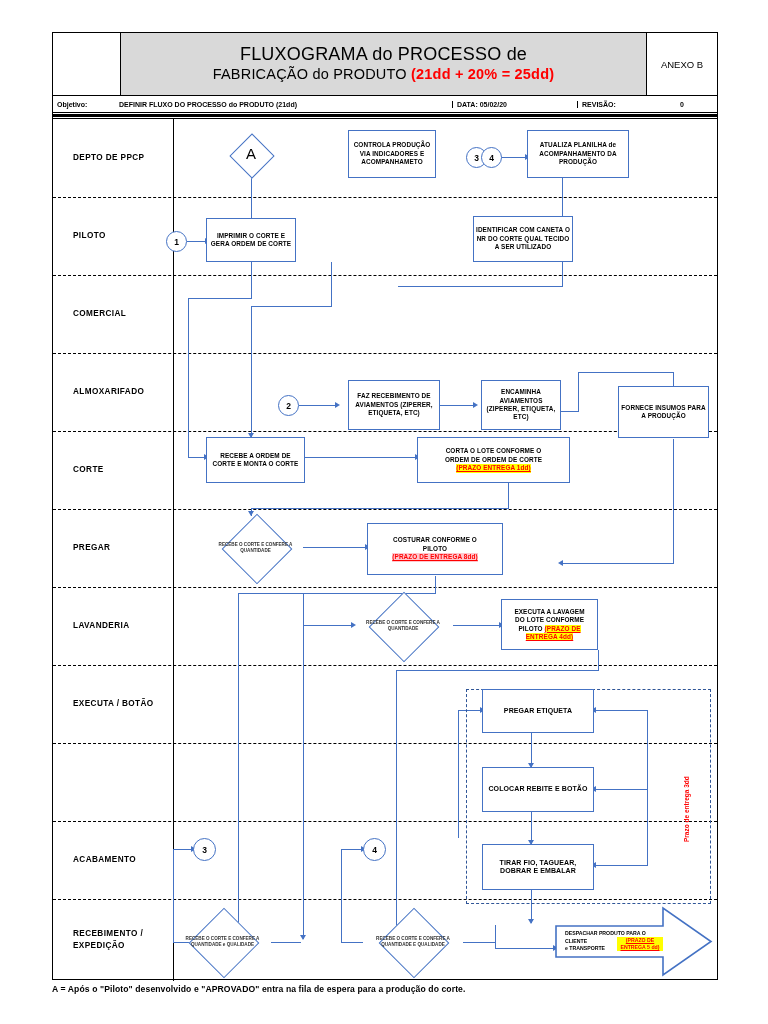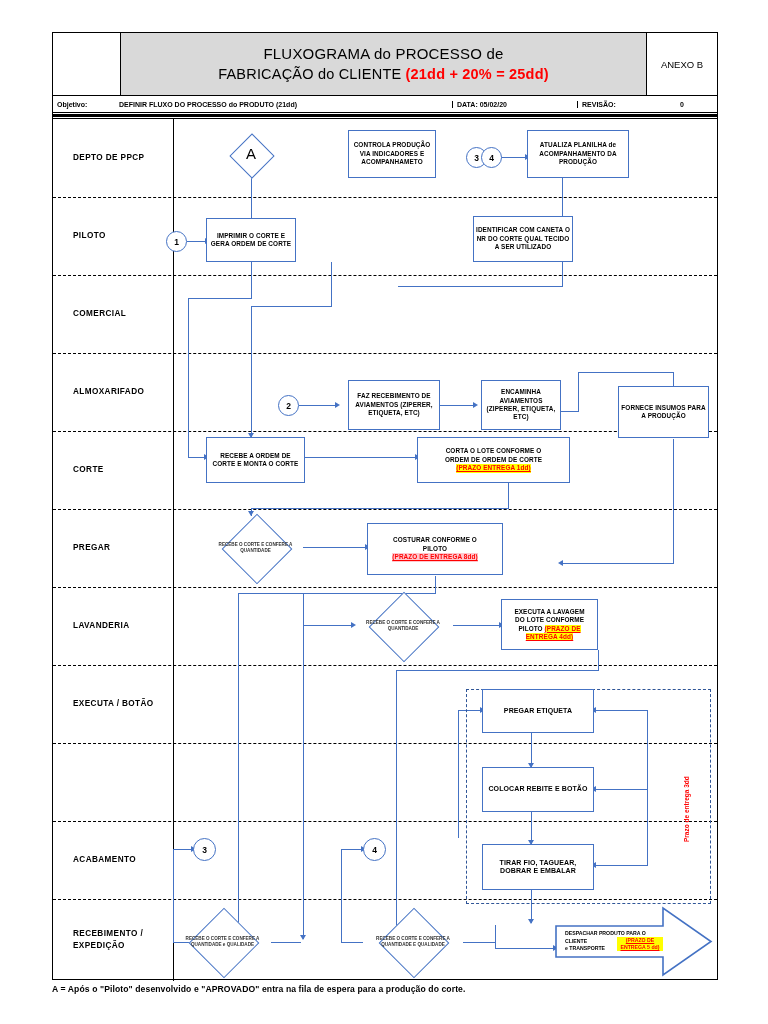--- a/index.html
+++ b/index.html
@@ -9,21 +9,21 @@
   
   .frame{position:absolute;left:52px;top:32px;width:666px;height:948px;border:1px solid #000;box-sizing:border-box;}
 
   
   .title-block{position:absolute;left:52px;top:32px;width:666px;height:64px;box-sizing:border-box;border:1px solid #000;display:flex;}
   .tb-left{width:68px;border-right:1px solid #000;box-sizing:border-box;}
   .tb-mid{flex:1;background:#d9d9d9;border-right:1px solid #000;box-sizing:border-box;
           display:flex;flex-direction:column;align-items:center;justify-content:center;}
   .tb-right{width:70px;box-sizing:border-box;display:flex;align-items:center;justify-content:center;
             font-size:9.5px;font-weight:400;}
-  .tl1{font-size:15px;letter-spacing:.2px;line-height:20px;}
+  .tl1{font-size:18px;letter-spacing:.2px;line-height:20px;}
   .tl2{font-size:14.5px;letter-spacing:.2px;line-height:20px;}
   .red{color:#ff0000;font-weight:bold;}
 
   
   .obj-strip{position:absolute;left:52px;top:96px;width:666px;height:17px;box-sizing:border-box;
              border:1px solid #000;border-top:none;display:flex;align-items:center;font-size:7px;font-weight:bold;}
   .obj-lbl{width:60px;padding-left:4px;box-sizing:border-box;}
   .obj-val{flex:1;padding-left:6px;box-sizing:border-box;}
   .obj-date{width:125px;border-left:1px solid #000;padding-left:4px;box-sizing:border-box;}
   .obj-revlbl{width:70px;border-left:1px solid #000;padding-left:4px;box-sizing:border-box;}
@@ -84,21 +84,21 @@
 </style>
 </head>
 <body>
 
 <div id="page">
 
   <div class="title-block">
     <div class="tb-left"></div>
     <div class="tb-mid">
       <div class="tl1">FLUXOGRAMA  do PROCESSO de</div>
-      <div class="tl2"><span>FABRICAÇÃO do CLIENTE </span><span class="red">(21dd + 20% = 25dd)</span></div>
+      <div class="tl2"><span>FABRICAÇÃO do PRODUTO </span><span class="red">(21dd + 20% = 25dd)</span></div>
     </div>
     <div class="tb-right">ANEXO B</div>
   </div>
 
   <div class="obj-strip">
     <div class="obj-lbl">Objetivo:</div>
     <div class="obj-val">DEFINIR FLUXO DO PROCESSO do PRODUTO (21dd)</div>
     <div class="obj-date"><span>DATA:</span> <span>05/02/20</span></div>
     <div class="obj-revlbl">REVISÃO:</div>
     <div class="obj-revval">0</div>

